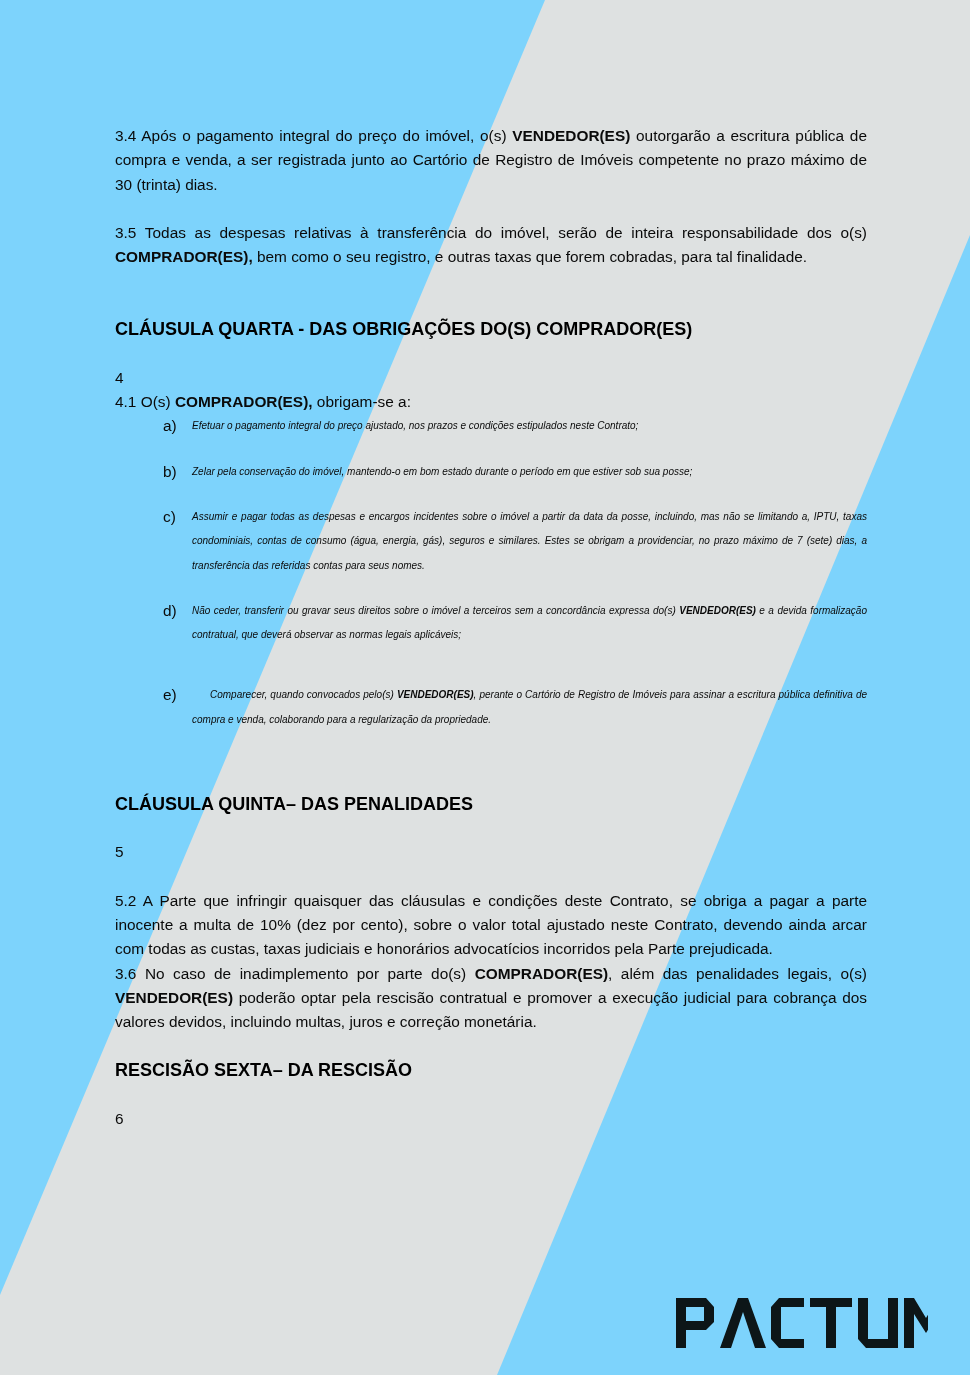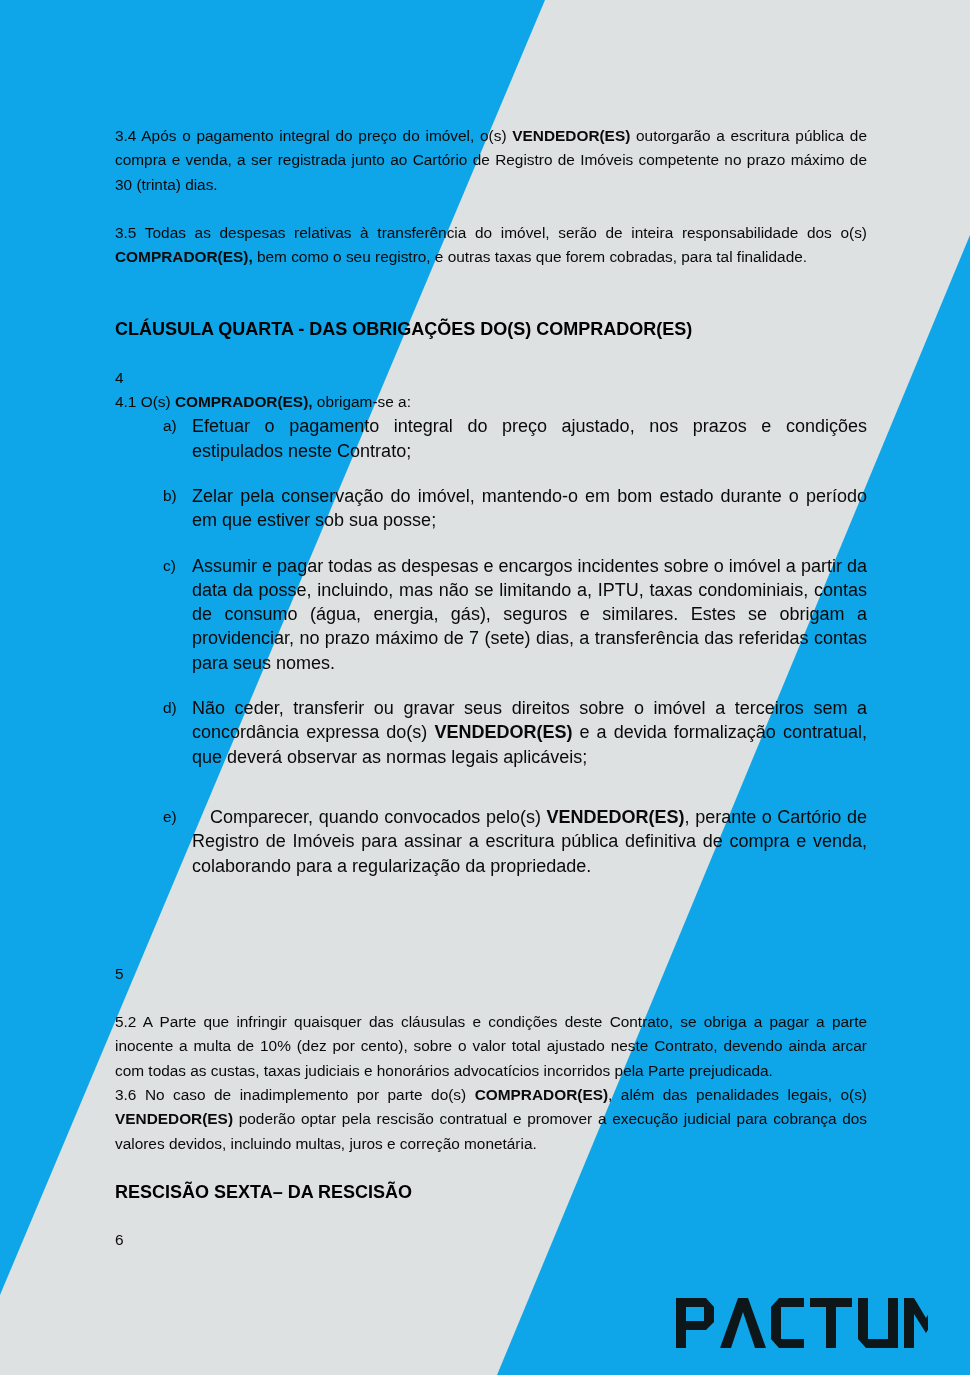--- a/index.html
+++ b/index.html
@@ -12,21 +12,21 @@
     background: #ffffff;
     font-family: "Liberation Sans", sans-serif;
     color: #0a0a0a;
     overflow: hidden;
   }
 
   #page {
     position: relative;
     width: 970px;
     height: 1375px;
-    background: #0ea5e9;
+    background: #7dd3fc;
     overflow: hidden;
   }
 
   
   #band-layer {
     position: absolute;
     inset: 0;
     width: 970px;
     height: 1375px;
     z-index: 0;
@@ -80,25 +80,26 @@
   ol.alpha > li > .marker {
     position: absolute;
     left: 48px;
     top: 0;
     font-size: 15.4px;
     line-height: 24.3px;
     color: #0a0a0a;
   }
   ol.alpha > li > .itemtext {
     display: block;
-    font-size: 18px;
+    font-size: 10px;
     line-height: 24.3px;
     text-align: justify;
     text-justify: inter-word;
     color: #0a0a0a;
+    font-style: italic;
   }
   
   ol.alpha > li.indent-extra > .itemtext { text-indent: 18px; margin-top: 36px; }
 
   
   #logo {
     position: absolute;
     left: 676px;
     top: 1298px;
     z-index: 3;
@@ -150,20 +151,21 @@
       <li class="indent-extra">
         <span class="marker">e)</span>
         <span class="itemtext"><span>Comparecer, quando convocados pelo(s) </span><span class="b">VENDEDOR(ES)</span><span>, perante o Cartório de Registro de Imóveis para assinar a escritura pública definitiva de compra e venda, colaborando para a regularização da propriedade.</span></span>
       </li>
     </ol>
 
     <div class="gap-lg"></div>
     <div class="gap-lg"></div>
     <div class="gap-sm"></div>
 
+    <h2 class="clause">CLÁUSULA QUINTA– DAS PENALIDADES</h2>
     <div class="gap-lg"></div>
 
     <p class="para">5</p>
     <div class="gap-lg"></div>
 
     <p class="para"><span>5.2  A Parte que infringir quaisquer das cláusulas e condições deste Contrato, se obriga a pagar a parte inocente a multa de 10% (dez por cento), sobre o valor total ajustado neste Contrato, devendo ainda arcar com todas as custas, taxas judiciais e honorários advocatícios incorridos pela Parte prejudicada.</span></p>
     <p class="para"><span>3.6  No caso de inadimplemento por parte do(s) </span><span class="b">COMPRADOR(ES)</span><span>, além das penalidades legais, o(s) </span><span class="b">VENDEDOR(ES)</span><span> poderão optar pela rescisão contratual e promover a execução judicial para cobrança dos valores devidos, incluindo multas, juros e correção monetária.</span></p>
     <div class="gap-lg"></div>
 
     <h2 class="clause">RESCISÃO SEXTA– DA RESCISÃO</h2>

